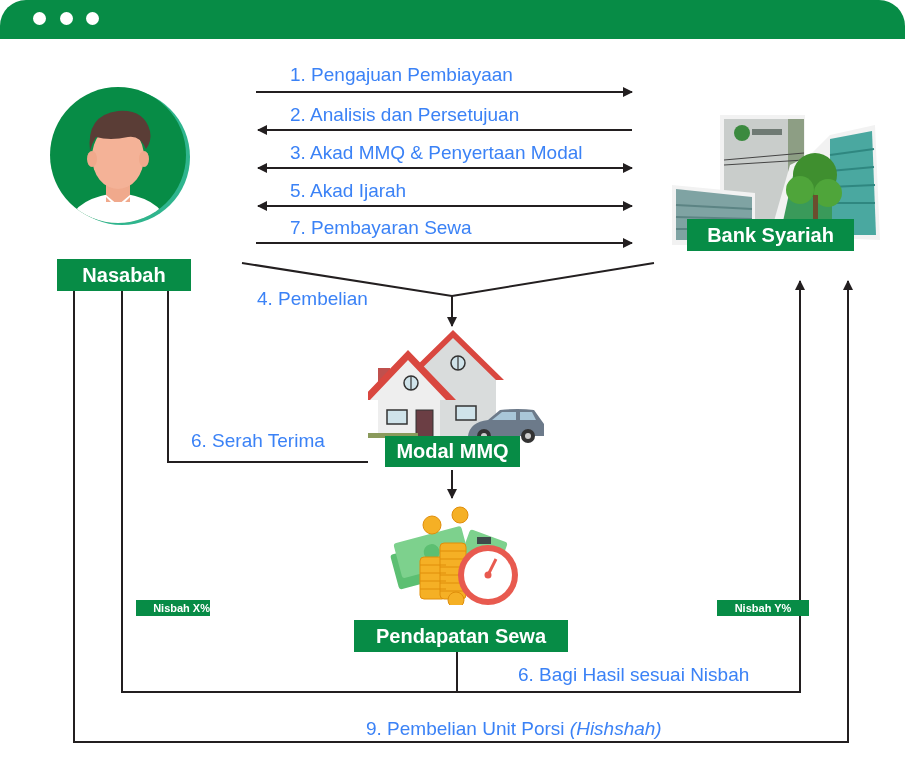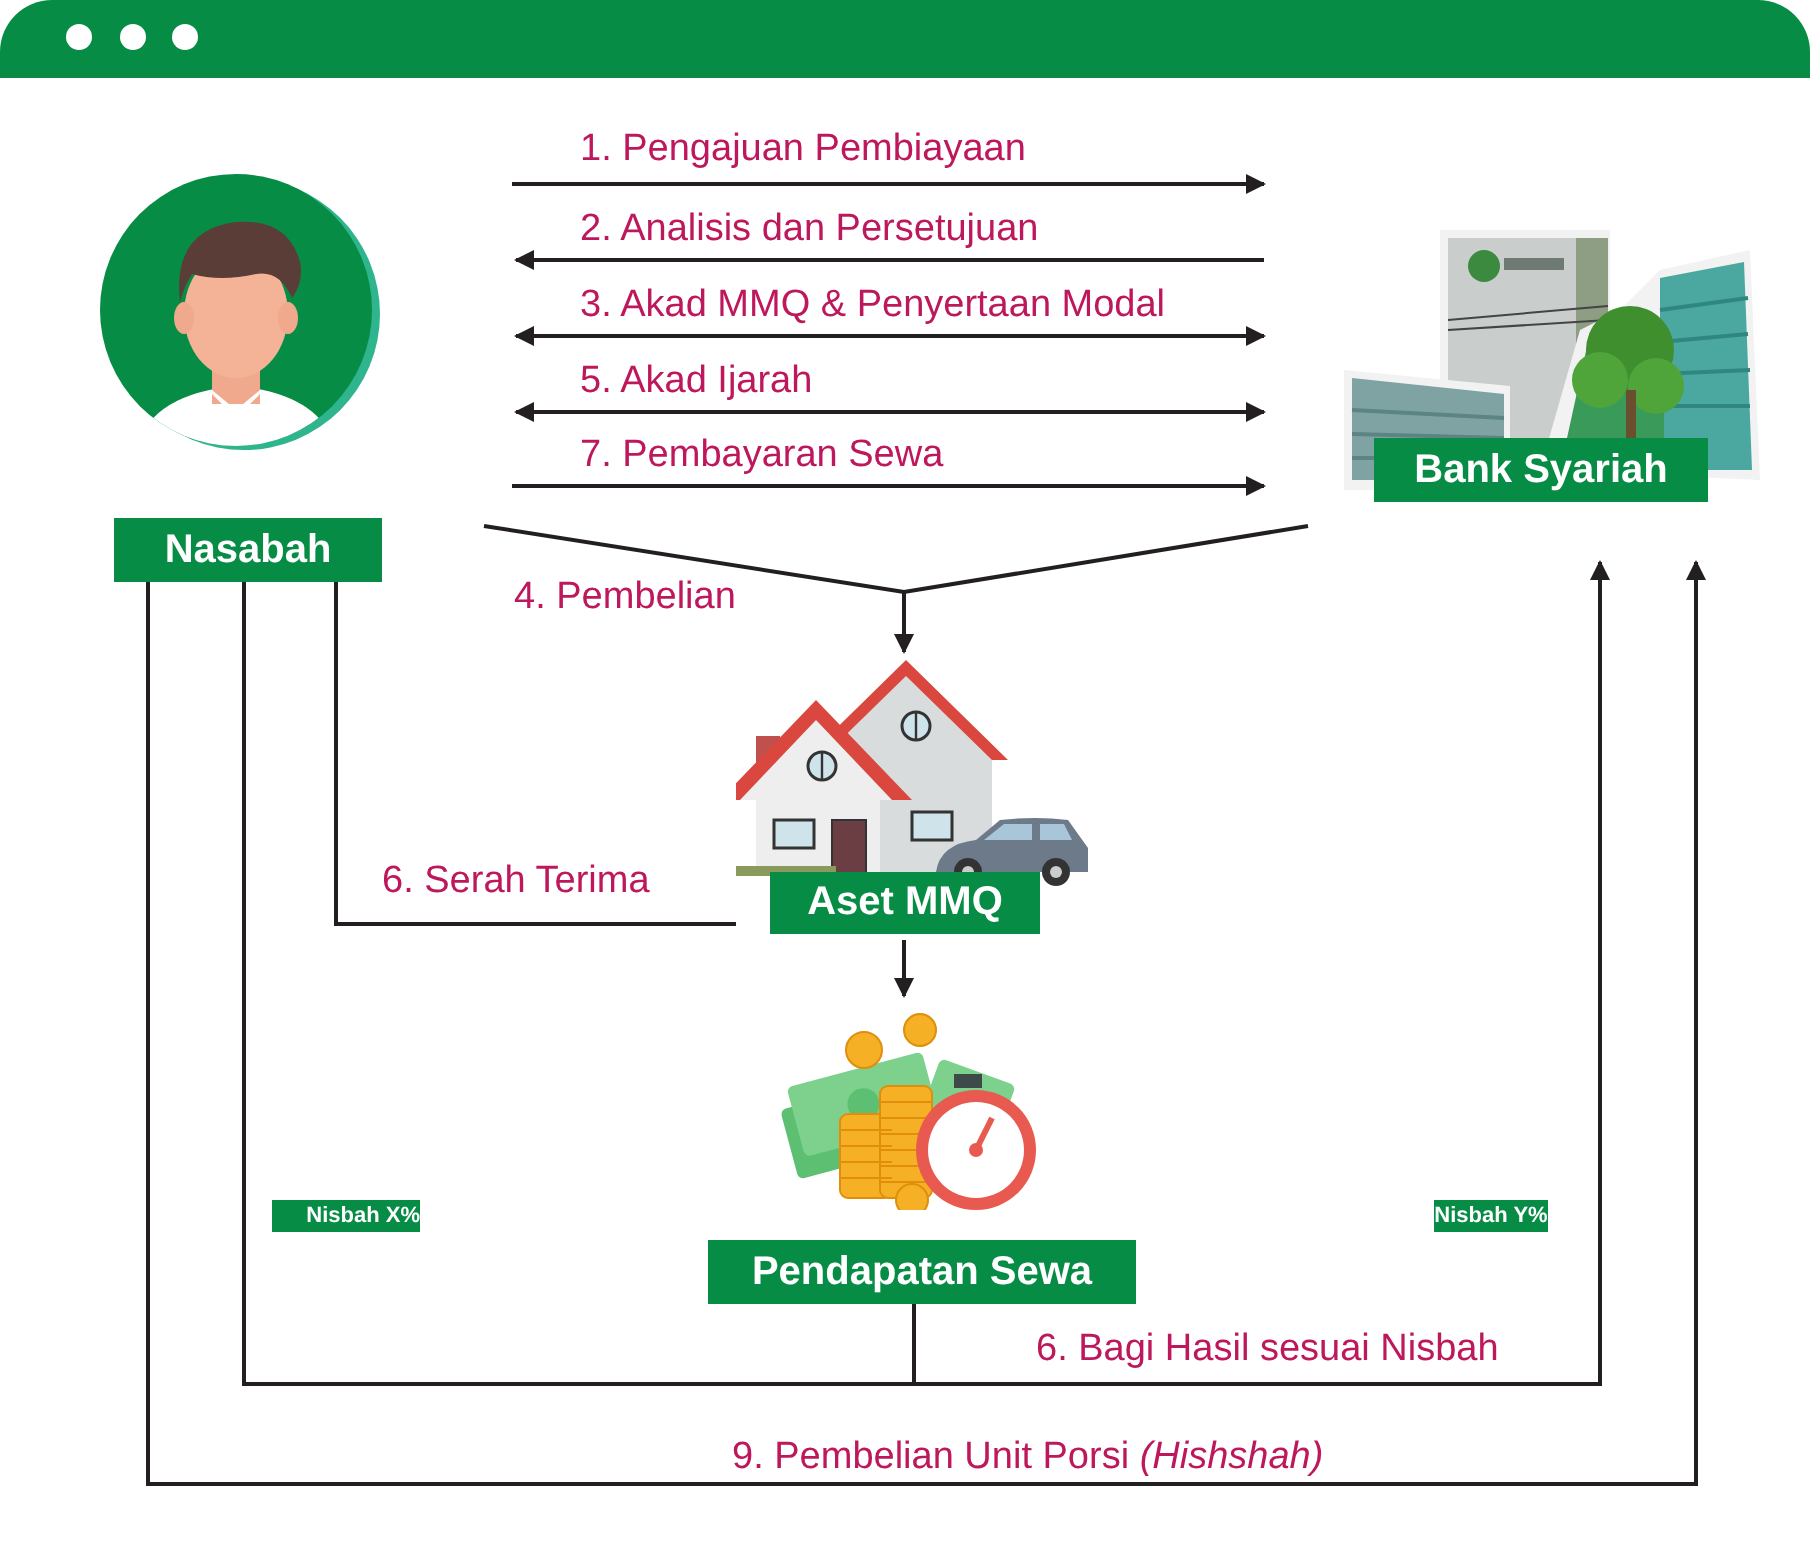--- a/index.html
+++ b/index.html
@@ -1,21 +1,21 @@
 <!DOCTYPE html>
 <html><head>
 <meta charset="utf-8">
 <style>
   html, body { margin: 0; padding: 0; background: #ffffff; }
   body { width: 905px; height: 778px; position: relative; overflow: hidden;
          font-family: "Liberation Sans", sans-serif; color: #231f20; }
   .titlebar { position: absolute; left: 0; top: 0; width: 905px; height: 39px;
               background: #078c46; border-radius: 26px 26px 0 0; }
   .dot { position: absolute; top: 12px; width: 13px; height: 13px; border-radius: 50%; background: #fff; }
-  .lbl { position: absolute; font-size: 19px; white-space: nowrap; color: #be185d; }
+  .lbl { position: absolute; font-size: 19px; white-space: nowrap; color: #3b82f6; }
   .tag { position: absolute; background: #078c46; color: #fff; font-weight: bold;
          text-align: center; white-space: nowrap; }
   svg.lines { position: absolute; left: 0; top: 0; }
   .ital { font-style: italic; }
 </style>
 </head>
 <body>
 
 <div class="titlebar">
   <span class="dot" style="left:33px"></span>
@@ -126,21 +126,21 @@
   <rect x="48" y="82" width="17" height="28" fill="#6b3e44" stroke="#333" stroke-width="1"></rect>
   <rect x="88" y="78" width="20" height="14" fill="#cfe3ea" stroke="#333" stroke-width="1.5"></rect>
   <rect x="0" y="105" width="50" height="5" fill="#8a9a5b"></rect>
   <path d="M100,108 Q102,94 120,92 L132,82 Q150,80 166,82 L176,96 L176,108 Z" fill="#6c7a8a"></path>
   <path d="M124,92 L134,84 L148,84 L148,92 Z M152,92 L152,84 L164,84 L168,92 Z" fill="#a9c6d8"></path>
   <circle cx="116" cy="108" r="7" fill="#333"></circle>
     <circle cx="116" cy="108" r="3" fill="#ccc"></circle>
   <circle cx="160" cy="108" r="7" fill="#333"></circle>
     <circle cx="160" cy="108" r="3" fill="#ccc"></circle>
 </svg>
-<div class="tag" style="left:385px;top:436px;width:135px;height:31px;line-height:31px;font-size:20px;">Aset MMQ</div>
+<div class="tag" style="left:385px;top:436px;width:135px;height:31px;line-height:31px;font-size:20px;">Modal MMQ</div>
 
 <svg style="position:absolute;left:390px;top:505px" width="140" height="100">
   <g transform="rotate(-15 40 60)">
     <rect x="4" y="40" width="70" height="36" rx="3" fill="#5cbf72"></rect>
     <rect x="10" y="30" width="70" height="36" rx="3" fill="#7dd18d"></rect>
     <circle cx="45" cy="48" r="8" fill="#5cbf72"></circle>
   </g>
   <rect x="74" y="30" width="40" height="30" rx="3" fill="#7dd18d" transform="rotate(20 94 45)"></rect>
   <g fill="#f5b025" stroke="#e08e0b" stroke-width="1">
     <rect x="30" y="52" width="26" height="42" rx="4"></rect>
@@ -163,13 +163,13 @@
   <circle cx="66" cy="95" r="8" fill="#f5b025" stroke="#e08e0b"></circle>
   <rect x="87" y="32" width="14" height="7" fill="#3e4a4a"></rect>
   <circle cx="98" cy="70" r="30" fill="#e85a4f"></circle>
   <circle cx="98" cy="70" r="24" fill="#ffffff"></circle>
   <line x1="98" y1="70" x2="106" y2="54" stroke="#e85a4f" stroke-width="3"></line>
   <circle cx="98" cy="70" r="3.5" fill="#e85a4f"></circle>
 </svg>
 <div class="tag" style="left:354px;top:602px;width:214px;height:32px;line-height:32px;font-size:20px;margin-top:18px;">Pendapatan Sewa</div>
 
 <div class="tag" style="left:136px;top:600px;width:74px;height:16px;line-height:16px;font-size:11px;text-align:right;">Nisbah X%</div>
-<div class="tag" style="left:717px;top:600px;width:57px;height:16px;line-height:16px;font-size:11px;">Nisbah Y%</div>
+<div class="tag" style="left:717px;top:600px;width:92px;height:16px;line-height:16px;font-size:11px;">Nisbah Y%</div>
 
 </body></html>

